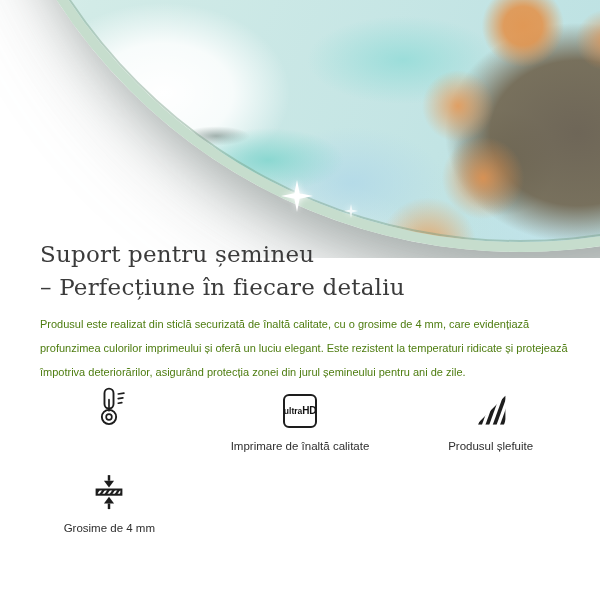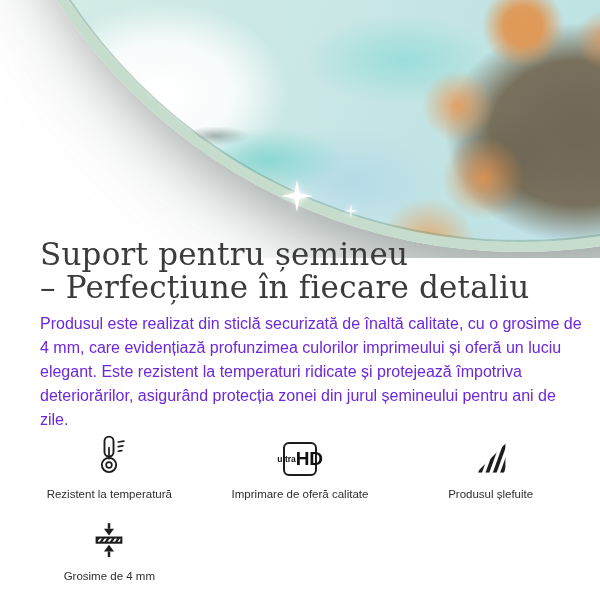--- a/index.html
+++ b/index.html
@@ -40,40 +40,40 @@
       20px 36px 55px -8px rgba(108,120,116,.5),
       10px 60px 90px -20px rgba(140,150,148,.3);
   }
   .sparkle{position:absolute;left:281px;top:180px;width:32px;height:32px;
     filter:drop-shadow(0 0 3px rgba(255,255,255,.95));}
   .sparkle.small{left:344px;top:204px;width:14px;height:14px;opacity:.8;}
   
   main{position:relative;padding:238px 40px 0;}
   h1{
     margin:0;font-family:"DejaVu Serif","Liberation Serif",serif;
-    font-weight:400;font-size:31px;line-height:33px;color:#3b3b3b;letter-spacing:.2px;
+    font-weight:400;font-size:23px;line-height:33px;color:#3b3b3b;letter-spacing:.2px;
   }
   .desc{
     margin:8px 0 0;width:545px;
-    font-size:16px;line-height:24px;color:#6d28d9;
+    font-size:11px;line-height:24px;color:#4d7c0f;
   }
   .features{
     display:grid;grid-template-columns:repeat(3,1fr);row-gap:14px;
     width:572px;margin:0 0 0 -26px;
   }
   .feature{display:flex;flex-direction:column;align-items:center;}
   .icon-box{height:44px;display:flex;align-items:flex-end;justify-content:center;}
   .feature-label{margin-top:12px;font-size:11.5px;color:#2e2e2e;white-space:nowrap;}
   svg.ic{stroke:#1d1d1d;fill:none;stroke-width:1.8;stroke-linecap:round;stroke-linejoin:round;}
   .uhd-box{
     width:34px;height:34px;box-sizing:border-box;border:2.5px solid #1d1d1d;border-radius:6px;
     display:flex;flex-direction:row;align-items:center;justify-content:center;color:#111;
   }
   .uhd-top{font-size:8.5px;font-weight:700;line-height:9px;}
-  .uhd-bottom{font-size:19px;font-weight:800;line-height:14px;letter-spacing:-.3px;}
+  .uhd-bottom{font-size:10px;font-weight:800;line-height:14px;letter-spacing:-.3px;}
 </style>
 </head>
 <body>
 
 <div class="hero">
   <div class="disc"></div>
   <svg class="sparkle" viewBox="0 0 28 28">
     <path d="M14 0 L16.3 11.7 L28 14 L16.3 16.3 L14 28 L11.7 16.3 L0 14 L11.7 11.7 Z" fill="#ffffff"></path>
   </svg>
   <svg class="sparkle small" viewBox="0 0 28 28">
@@ -96,31 +96,30 @@
         <svg class="ic" width="38" height="42" viewBox="0 0 34 40">
           <rect x="12.7" y="2.5" width="8.6" height="19" rx="4.3"></rect>
           <circle cx="17" cy="29.5" r="6.8"></circle>
           <circle cx="17" cy="29.5" r="2.7" stroke-width="1.6"></circle>
           <line x1="17" y1="13" x2="17" y2="23.5" stroke-width="1.6"></line>
           <line x1="25.8" y1="7.6" x2="31.2" y2="6.8" stroke-width="1.6"></line>
           <line x1="25.8" y1="12" x2="30.2" y2="11.3" stroke-width="1.6"></line>
           <line x1="25.8" y1="16.4" x2="29.2" y2="15.8" stroke-width="1.6"></line>
         </svg>
       </div>
-      <div class="feature-label">Rezistent la temperatură</div>
     </div>
 
     <div class="feature">
       <div class="icon-box">
         <div class="uhd-box">
           <div class="uhd-top">ultra</div>
           <div class="uhd-bottom">HD</div>
         </div>
       </div>
-      <div class="feature-label">Imprimare de oferă calitate</div>
+      <div class="feature-label">Imprimare de înaltă calitate</div>
     </div>
 
 
 
     <div class="feature">
       <div class="icon-box">
         <svg width="36" height="36" viewBox="0 0 32 32">
           <defs>
               <clipPath id="triclip">
                 <path d="M3 29 L29 3 L29 29 Z"></path>

